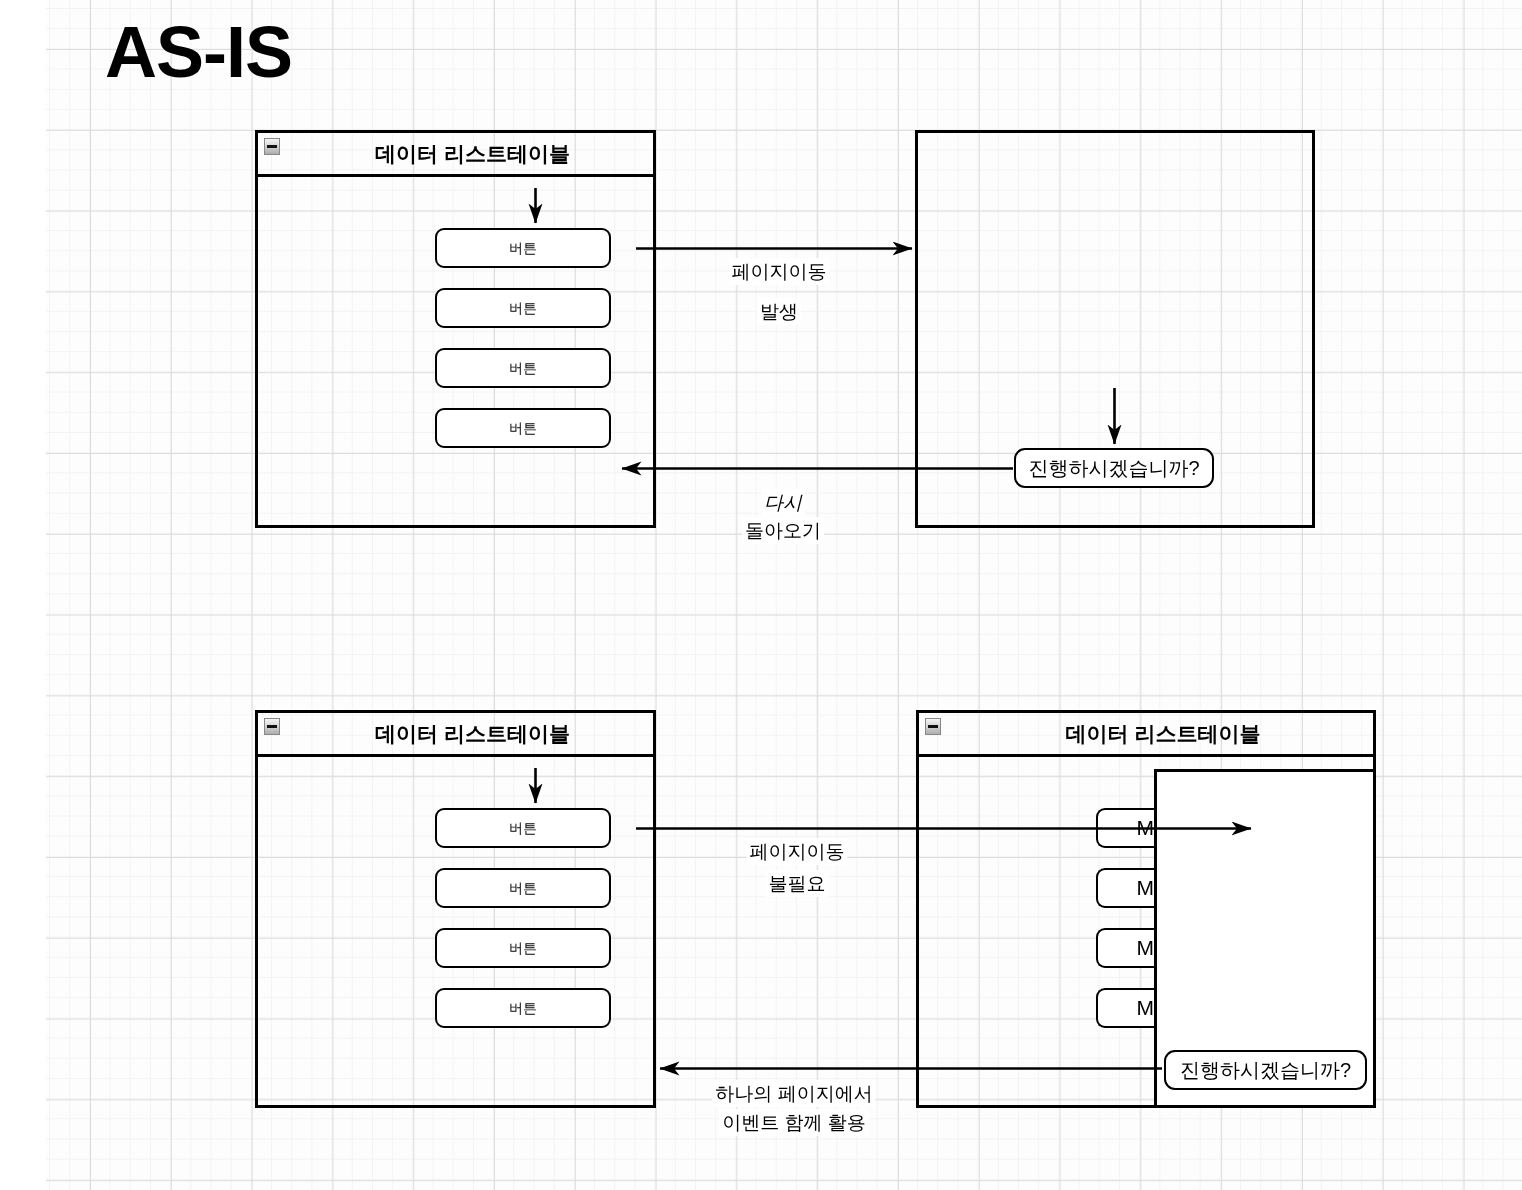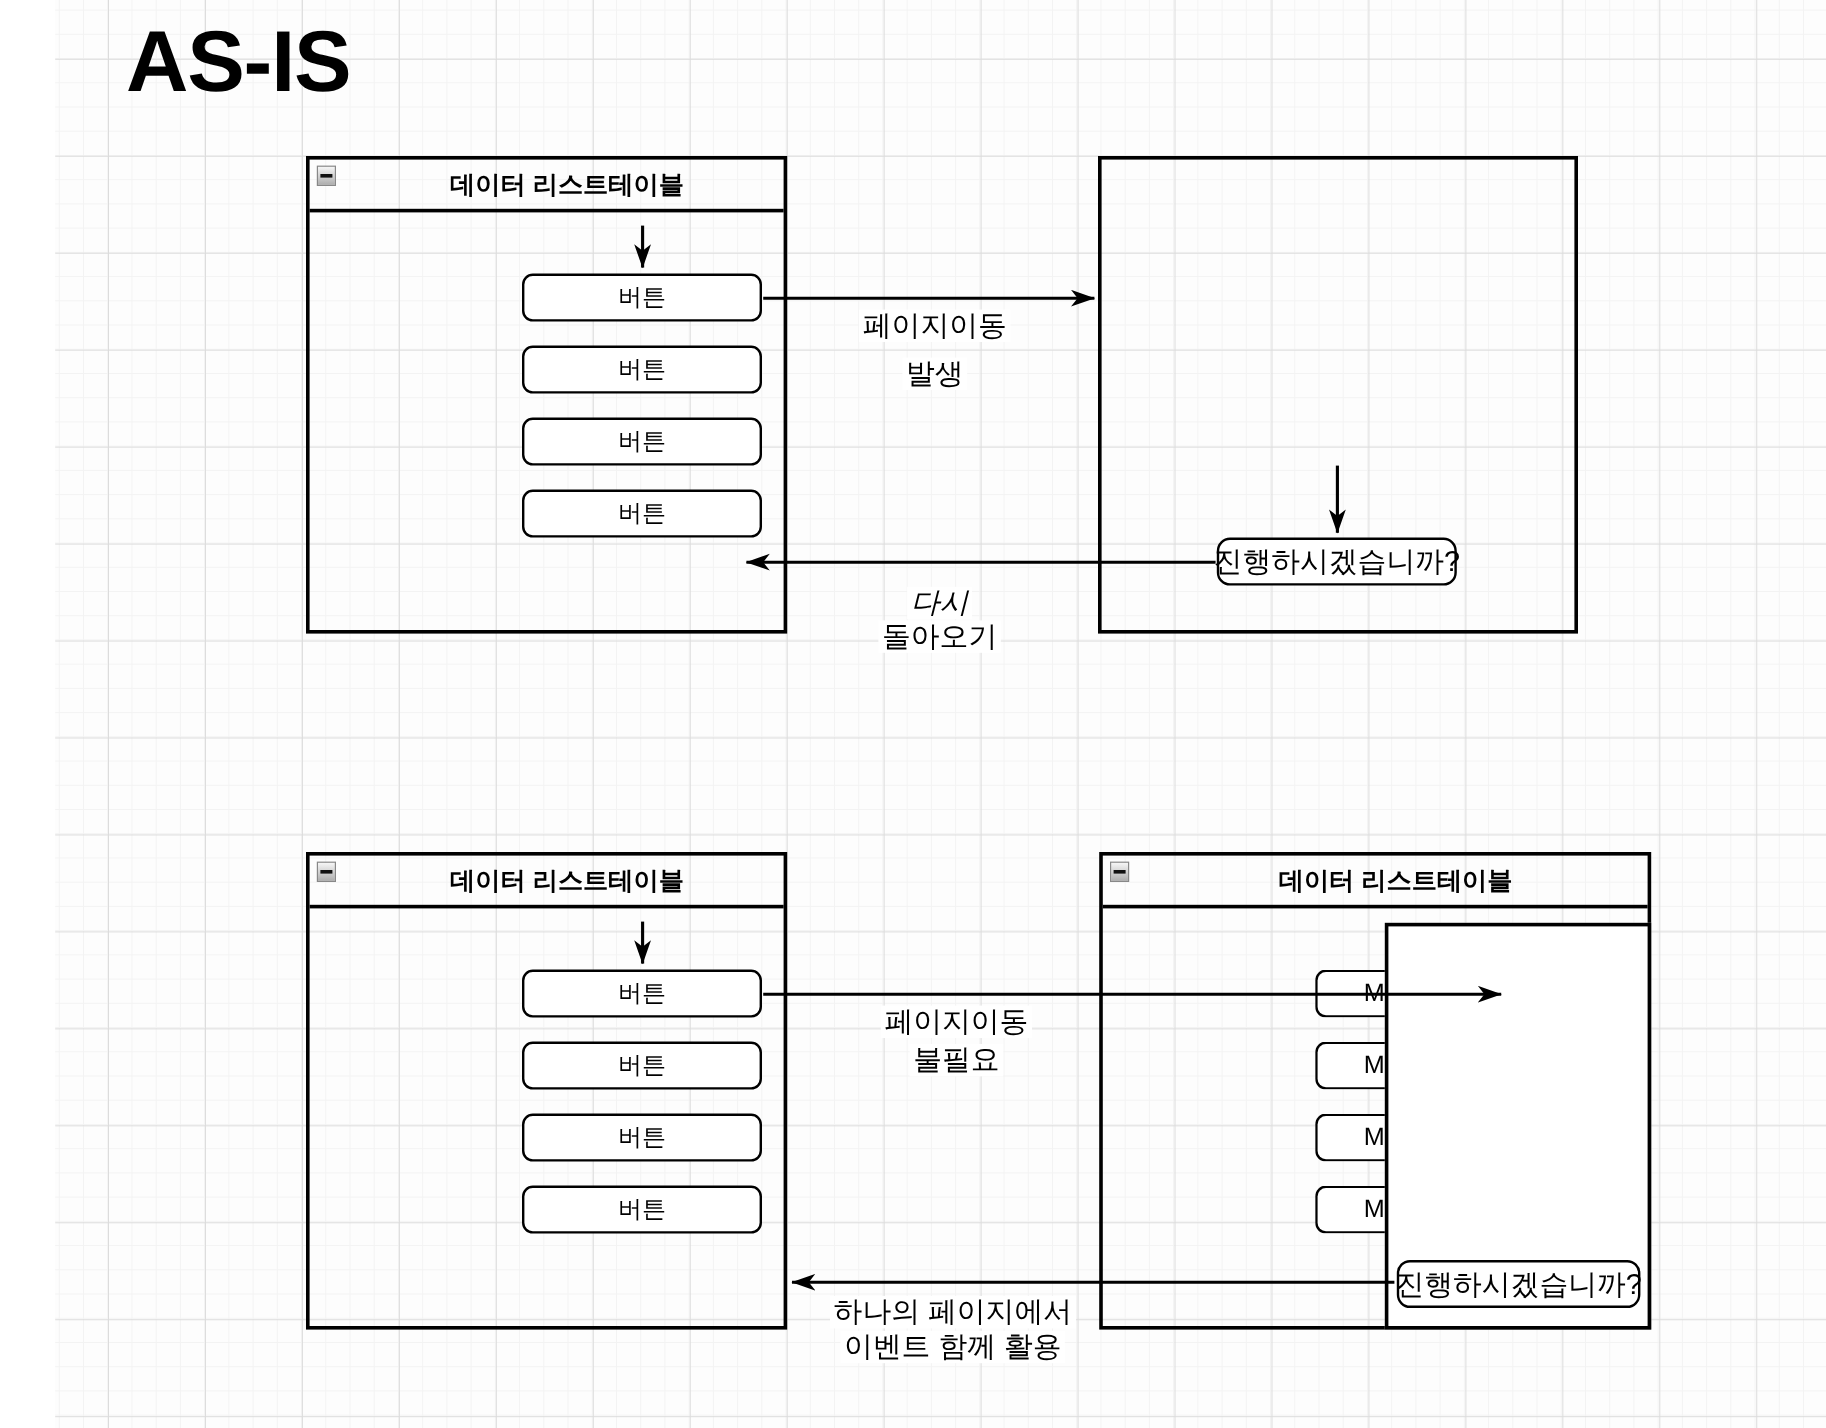--- a/index.html
+++ b/index.html
@@ -33,47 +33,47 @@
   }
   .win-title { font-size:21px; font-weight:700; white-space:nowrap;padding-left:34px; }
   .collapse-btn {
     position:absolute; left:6px; top:5px; width:16px; height:17px;
     border:1px solid #888; background:linear-gradient(180deg,#f6f6f6 0%,#cfcfcf 55%,#adadad 100%);
     display:flex; align-items:center; justify-content:center;
   }
   .collapse-bar { width:10px; height:3px; background:#111; }
 
   .btn {
-    position:absolute; width:200px; height:40px;
+    position:absolute; width:176px; height:40px;
     border:2.5px solid #000; border-radius:9px; background:#fff;
     display:flex; align-items:center; justify-content:center;
-    font-size:20px; line-height:1;
+    font-size:14px; line-height:1;
   }
 
   .clipped-btn {
     position:absolute; width:60px; height:40px;
     border:2.5px solid #000; border-right:none; border-radius:9px 0 0 9px;
     background:#fff; display:flex; align-items:center; justify-content:flex-end;
     padding-right:2px; font-size:21px; overflow:hidden;
   }
 
   .chip {
     position:absolute; width:200px; height:40px;
     border:2.5px solid #000; border-radius:11px; background:#fff;
     display:flex; align-items:center; justify-content:center;
-    font-size:24px; white-space:nowrap;
+    font-size:20px; white-space:nowrap;
   }
 
   .overlay {
     position:absolute; background:#fff; border:3px solid #000;
   }
 
   .arrow-label {
     position:absolute; transform:translateX(-50%);
-    background:#fff; padding:0 3px; font-size:24px; line-height:27px;
+    background:#fff; padding:0 3px; font-size:19px; line-height:27px;
     white-space:nowrap; z-index:5;
   }
 
   .flow-svg {
     position:absolute; left:0; top:0; z-index:30; pointer-events:none;
   }
 </style>
 </head>
 <body>
 

